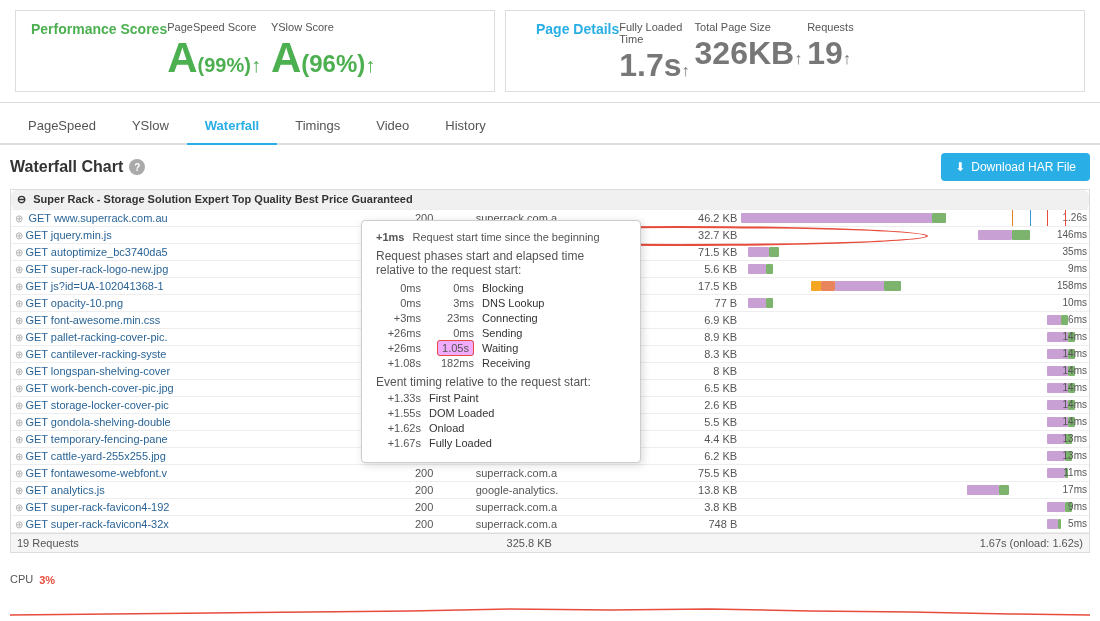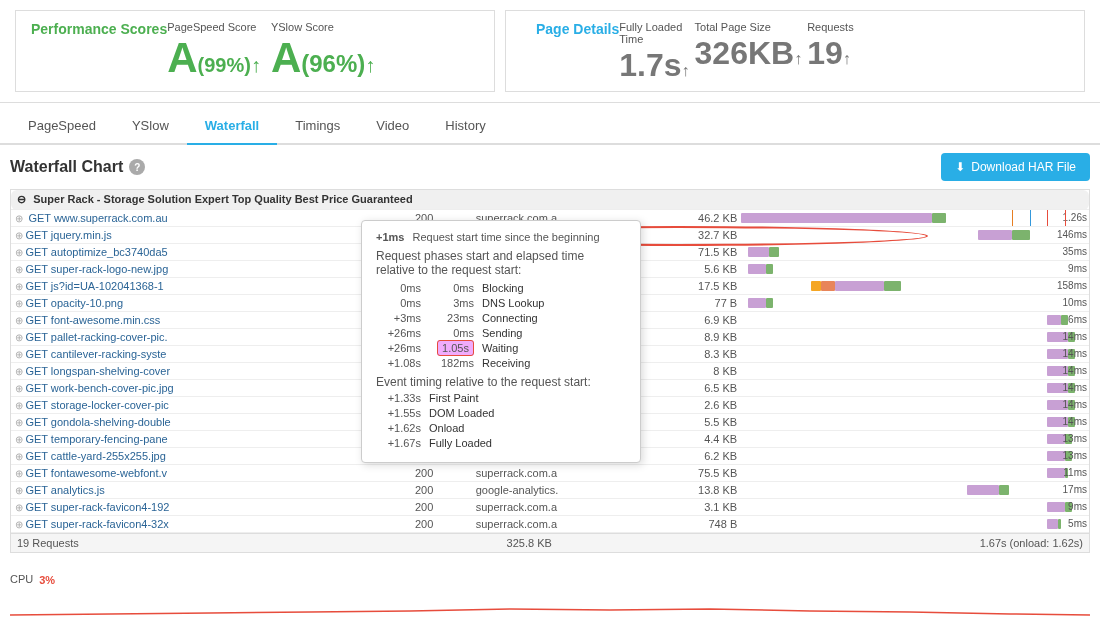--- a/index.html
+++ b/index.html
@@ -606,21 +606,21 @@
                   <div class="wf-bar bar-wait" style="left:65%;width:9%;"></div>
                   <div class="wf-bar bar-recv" style="left:74%;width:3%;"></div>
                   <span class="timing-label">17ms</span>
                 </div>
               </td>
           </tr>
           <tr>
             <td class="req-name"><span class="expand-btn">⊕</span>GET super-rack-favicon4-192</td>
             <td class="status-200">200</td>
               <td class="host">superrack.com.a</td>
-              <td class="size">3.1 KB</td>
+              <td class="size">3.8 KB</td>
             <td class="wf-bar-cell">
                 <div class="wf-bar-container">
                   <div class="wf-bar bar-wait" style="left:88%;width:5%;"></div>
                   <div class="wf-bar bar-recv" style="left:93%;width:2%;"></div>
                   <span class="timing-label">9ms</span>
                 </div>
               </td>
           </tr>
           <tr>
             <td class="req-name"><span class="expand-btn">⊕</span>GET super-rack-favicon4-32x</td>

